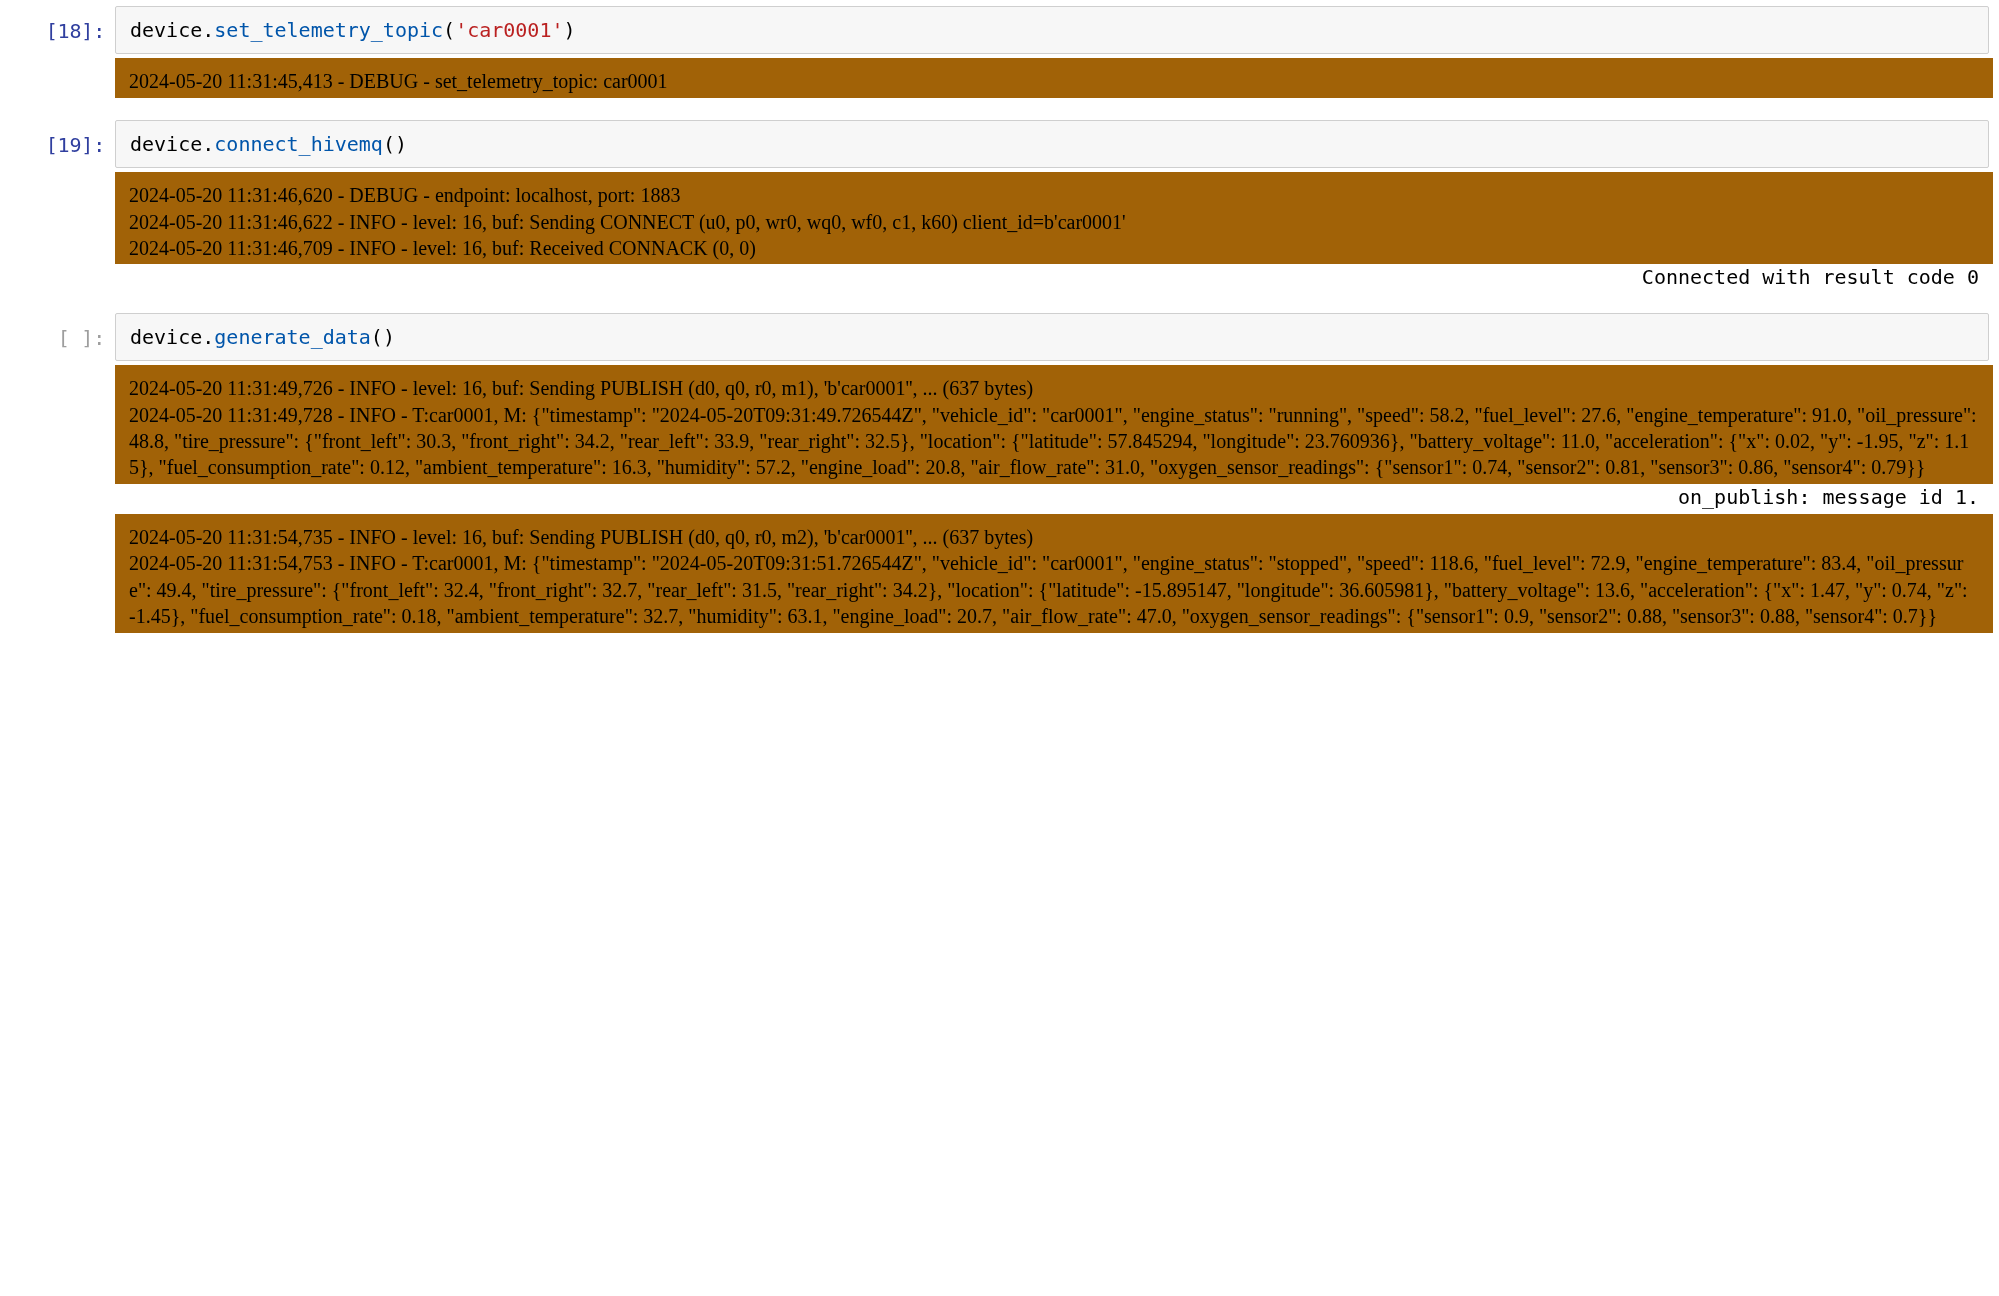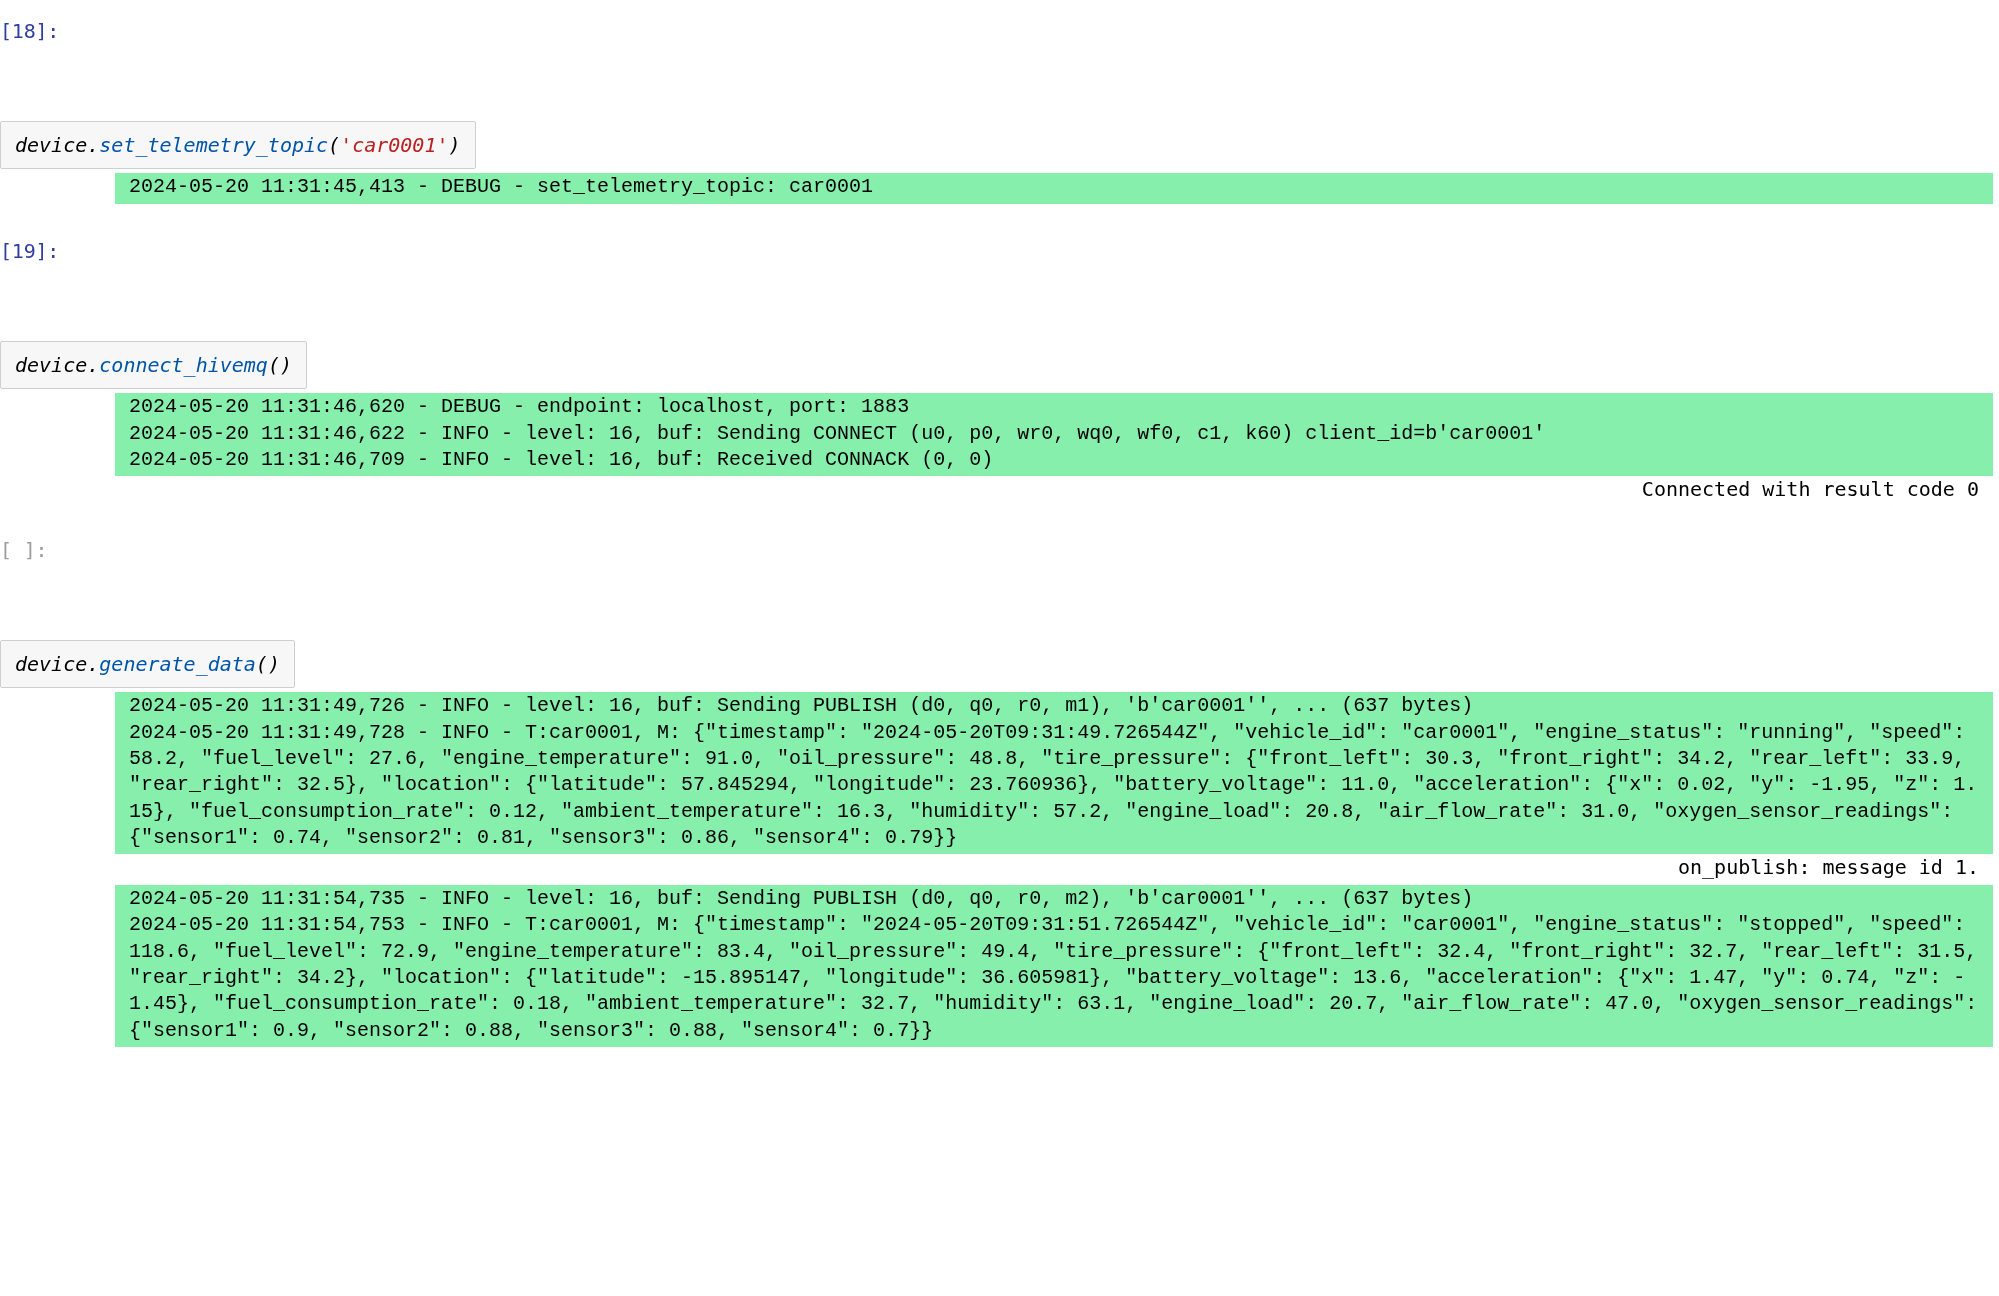--- a/index.html
+++ b/index.html
@@ -9,56 +9,55 @@
     font-family: "SF Mono", Menlo, Consolas, "DejaVu Sans Mono", monospace;
     font-size: 20px;
     line-height: 1.32;
     color: #000;
     background: #fff;
   }
   .cell {
     display: flex;
     align-items: flex-start;
     margin-bottom: 0;
-    flex-direction: column;
   }
   .prompt {
     flex: 0 0 115px;
     text-align: right;
     padding: 12px 10px 0 0;
     color: #303F9F;
     font-family: "SF Mono", Menlo, Consolas, monospace;
     font-size: 20px;
     letter-spacing: -0.2px;
   }
   .prompt.empty { color: #9e9e9e; }
-  .body { flex: 1; padding-right: 10px; font-style: italic; }
+  .body { flex: 1; padding-right: 10px; }
   .input-area {
     background: #f7f7f7;
     border: 1px solid #cfcfcf;
     border-radius: 2px;
     padding: 10px 14px;
     font-family: "SF Mono", Menlo, Consolas, monospace;
     font-size: 20px;
     white-space: pre-wrap;
   }
   .output-cell {
     display: flex;
     align-items: flex-start;
   }
   .out-prompt { flex: 0 0 115px; }
   .out-body {
     flex: 1;
     padding-right: 6px;
     padding-bottom: 10px;
   }
   .stderr {
-    background: #86efac;
-    padding: 1px 14px 3px 14px;
-    font-family: Liberation Mono, monospace;
+    background: #a16207;
+    padding: 10px 14px 3px 14px;
+    font-family: Liberation Serif, serif;
     font-size: 20px;
     white-space: pre-wrap;
     word-break: break-all;
     margin-top: 4px;
   }
   .stdout {
     padding: 0 14px;
     font-family: "SF Mono", Menlo, Consolas, monospace;
     font-size: 20px;
     white-space: pre-wrap;

